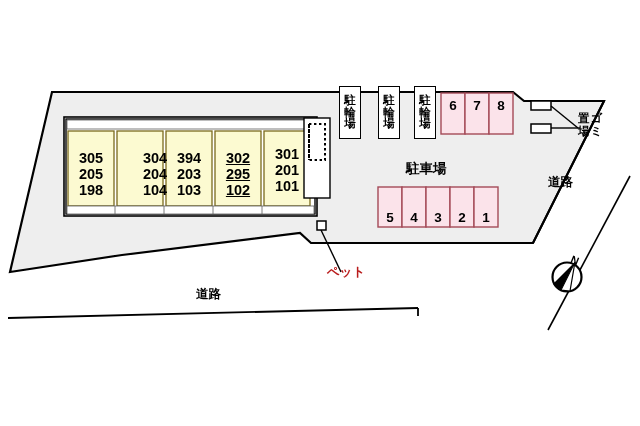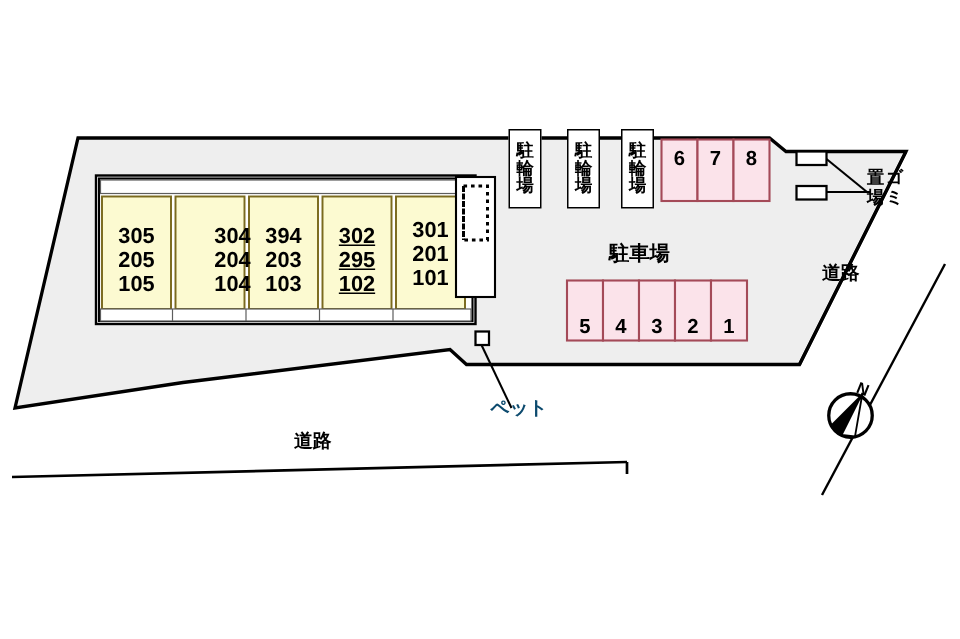--- a/index.html
+++ b/index.html
@@ -19,21 +19,21 @@
         font-family:"DejaVu Sans",sans-serif;}
   .vbox span{display:block;}
 
   .park-num{position:absolute;text-align:center;font-size:13.5px;font-weight:bold;color:#000;
             font-family:"Liberation Sans",sans-serif;}
 
   .gomi{position:absolute;display:flex;flex-direction:row-reverse;gap:1px;}
   .gomi .col{display:flex;flex-direction:column;font-size:11.5px;line-height:12.5px;
              font-weight:bold;color:#000;font-family:"DejaVu Sans",sans-serif;}
 
-  .pet{position:absolute;font-size:12.5px;line-height:15px;font-weight:bold;color:#0c4a6e;
+  .pet{position:absolute;font-size:12.5px;line-height:15px;font-weight:bold;color:#b91c1c;
        font-family:"DejaVu Sans",sans-serif;text-align:center;}
 
   .road-lbl{position:absolute;font-size:12.5px;font-weight:bold;color:#000;
             font-family:Liberation Sans, sans-serif;}
 
   .compass-n{position:absolute;font-size:11px;font-weight:bold;color:#000;
              font-family:"Liberation Sans",sans-serif;
              transform:rotate(22deg);}
 
   .parking-title{position:absolute;font-size:13.5px;font-weight:bold;color:#000;
@@ -114,21 +114,21 @@
   <g>
     <circle cx="567" cy="277" r="14.5" fill="#ffffff" stroke="#000000" stroke-width="2.2"></circle>
     <path d="M 575,262 L 561,290 L 553,284 Z" fill="#000000"></path>
     <path d="M 575,262 L 561,290 L 570,291 Z" fill="#ffffff" stroke="#000000" stroke-width="1.2"></path>
   </g>
 </svg>
 
 <div class="unit-nums" style="left:68px;top:150px;width:46px;">
   <div>305</div>
   <div>205</div>
-  <div>105</div>
+  <div>198</div>
 </div>
 <div class="unit-nums" style="left:132px;top:150px;width:46px;">
   <div>304</div>
   <div>204</div>
   <div>104</div>
 </div>
 <div class="unit-nums" style="left:166px;top:150px;width:46px;">
   <div>394</div>
   <div>203</div>
   <div>103</div>

